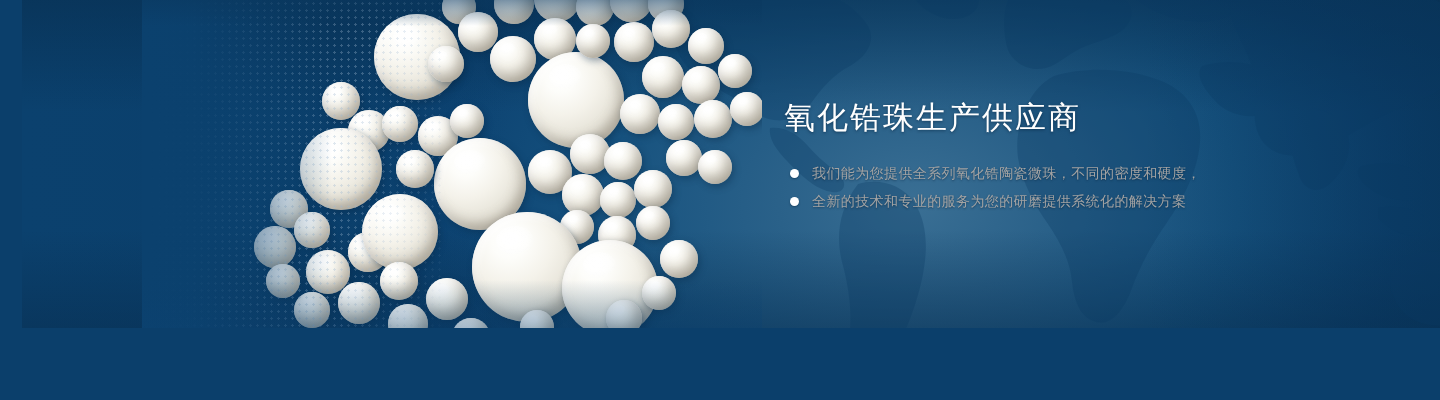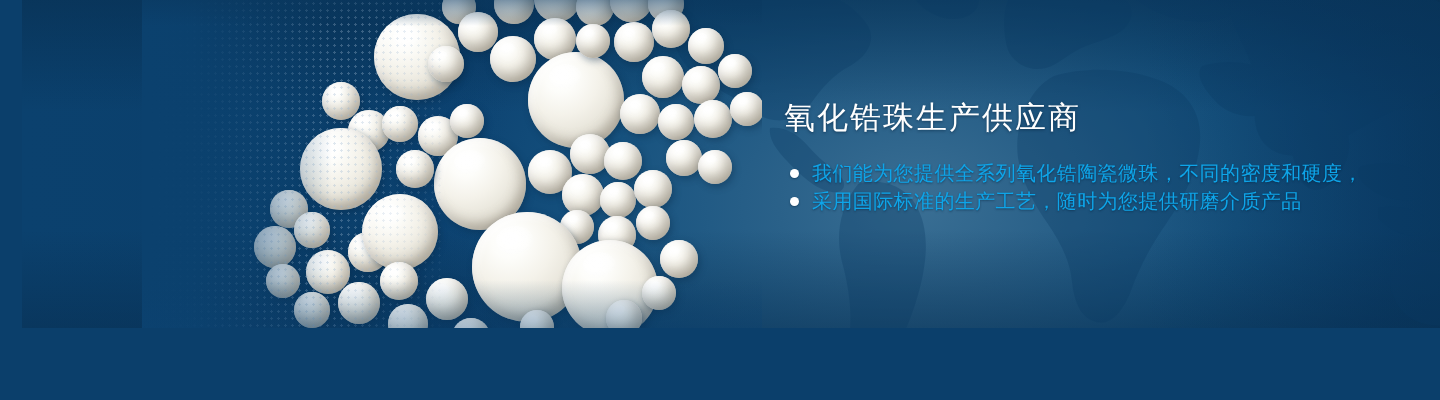--- a/index.html
+++ b/index.html
@@ -106,22 +106,22 @@
     font-weight:400;
     letter-spacing:2px;
     line-height:1.15;
     text-shadow:0 1px 3px rgba(4,30,54,.55);
     white-space:nowrap;
   }
   .bullets{ margin-top:26px; list-style:none; }
   .bullet{
     position:relative;
     padding-left:28px;
-    color:#0ea5e9;
-    font-size:20px;
+    color:#a3a3a3;
+    font-size:14px;
     line-height:23px;
     letter-spacing:.4px;
     margin-bottom:5px;
     text-shadow:0 1px 2px rgba(4,30,54,.5);
   }
   .bullet:last-child{ margin-bottom:0; }
   .dot{
     position:absolute; left:6px; top:7.5px;
     width:9px; height:9px; border-radius:50%;
     background:#ffffff;
@@ -276,22 +276,22 @@
 
     <h1 class="headline">氧化锆珠生产供应商</h1>
 
     <ul class="bullets">
 
       <li class="bullet">
         <span class="dot"></span>
         <span class="ln">我们能为您提供全系列氧化锆陶瓷微珠，不同的密度和硬度，</span>
       </li>
 
-
       <li class="bullet">
         <span class="dot"></span>
-        <span class="ln">采用国际标准的生产工艺，随时为您提供研磨介质产品</span>
+        <span class="ln">全新的技术和专业的服务为您的研磨提供系统化的解决方案</span>
       </li>
+
 
     </ul>
   </div>
 
 </div>
 
 </body></html>

